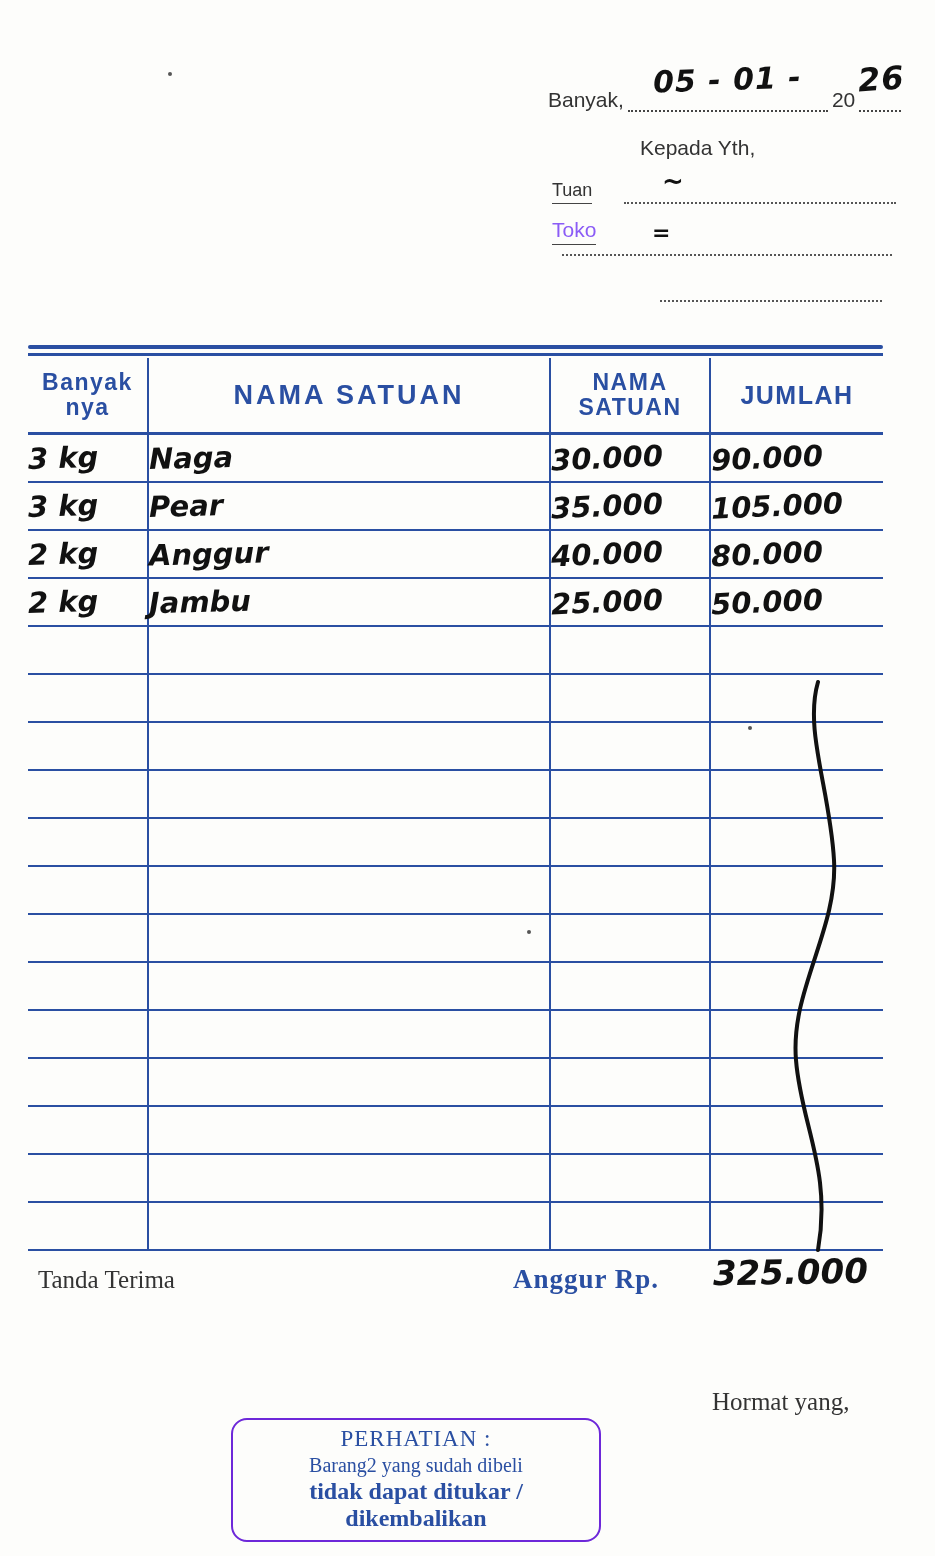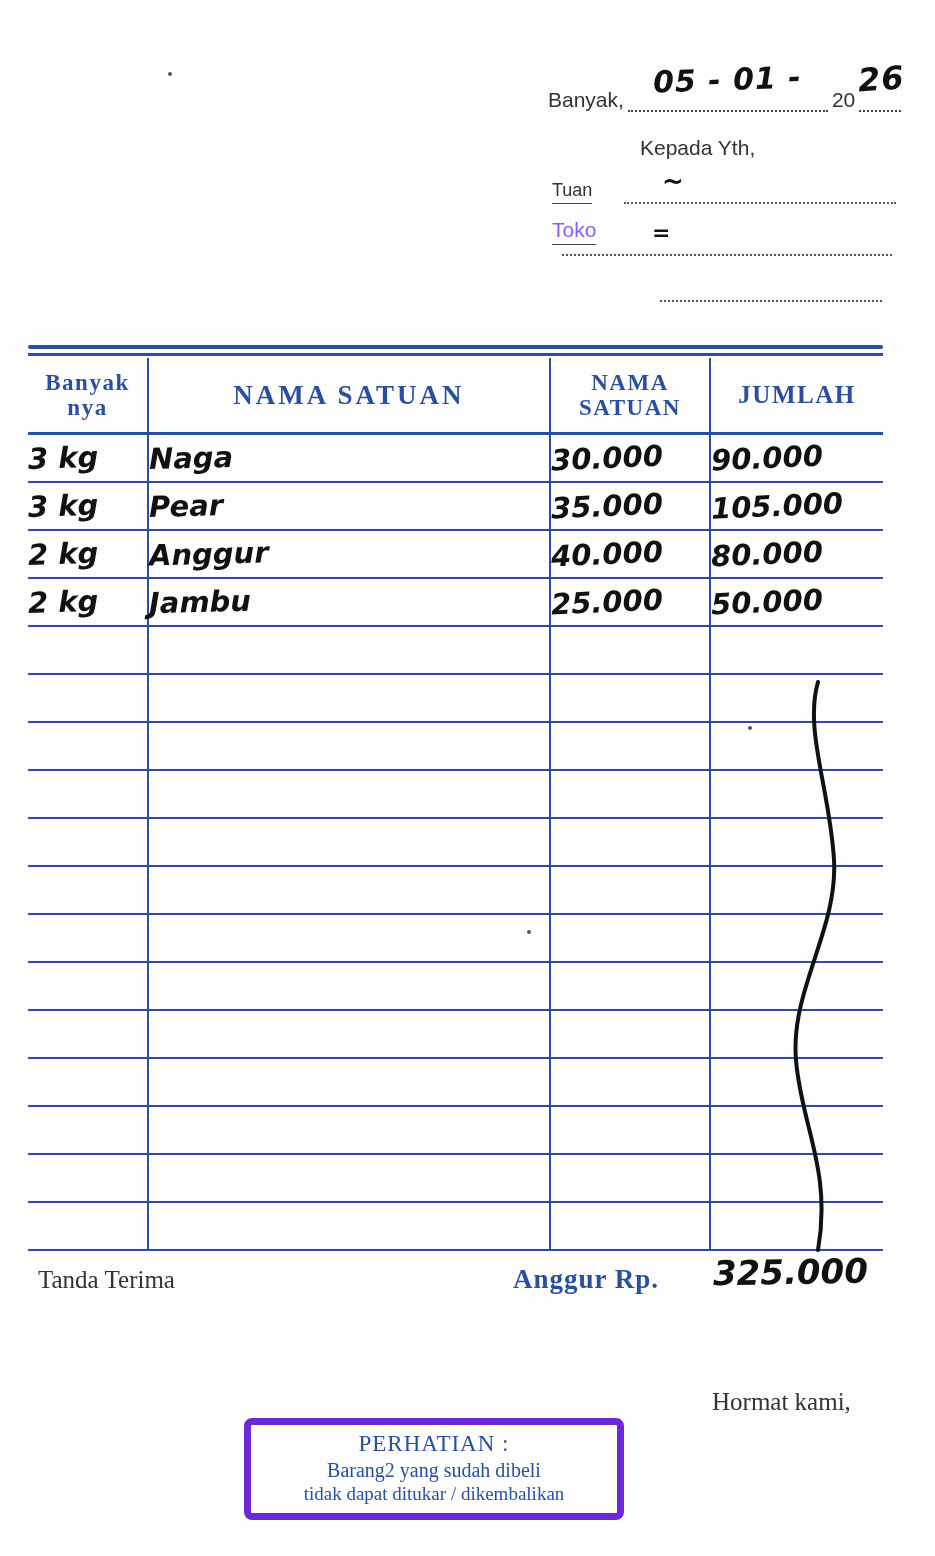--- a/index.html
+++ b/index.html
@@ -169,21 +169,21 @@
     border-right: none;
   }
   .col-qty { width: 120px; }
   .col-name { width: 402px; }
   .col-price { width: 160px; }
   .col-total { width: 173px; }
 
   thead th {
     height: 74px;
     color: #2a4fa2;
-    font-family: Liberation Serif, serif;
+    font-family: Liberation Sans, sans-serif;
     font-weight: bold;
     font-size: 25px;
     letter-spacing: 1.5px;
     text-align: center;
     border-bottom: 3px solid #2a4fa2 !important;
   }
   thead th.small2 {
     font-size: 23px;
     line-height: 1.1;
   }
@@ -244,33 +244,33 @@
   #hormat {
     position: absolute;
     left: 712px;
     top: 1388px;
     font-family: "Liberation Serif", serif;
     font-size: 25px;
     color: #333;
   }
   .notice {
     position: absolute;
-    left: 244px;
+    left: 231px;
     top: 1418px;
     width: 358px;
-    border: 7px solid #6d28d9;
-    border-radius: 8px;
+    border: 2px solid #6d28d9;
+    border-radius: 16px;
     padding: 6px 4px 8px;
     text-align: center;
     color: #2a4fa2;
     font-family: "Liberation Serif", serif;
   }
   .notice .t1 { font-size: 23px; letter-spacing: 1px; }
   .notice .t2 { font-size: 20px; margin-top: 2px; }
-  .notice .t3 { font-size: 19px; margin-top: 1px; }
+  .notice .t3 { font-size: 24px; margin-top: 1px; font-weight: bold; }
 
   
   #scribble {
     position: absolute;
     left: 760px;
     top: 670px;
     pointer-events: none;
   }
   .dotspeck {
     position: absolute;
@@ -450,21 +450,21 @@
   <div class="dotspeck" style="left:748px; top:726px;"></div>
   <div class="dotspeck" style="left:527px; top:930px;"></div>
   <div class="dotspeck" style="left:168px; top:72px;"></div>
 
   <div class="bottom">
     <div id="tanda-terima">Tanda Terima</div>
     <div id="jumlah-rp">Anggur Rp.</div>
     <div id="grand-total">325.000</div>
   </div>
 
-  <div id="hormat">Hormat kami,</div>
+  <div id="hormat">Hormat yang,</div>
 
   <div class="notice">
     <div class="t1">PERHATIAN :</div>
     <div class="t2">Barang2 yang sudah dibeli</div>
     <div class="t3">tidak dapat ditukar / dikembalikan</div>
   </div>
 
 </div>
 
 </body></html>

